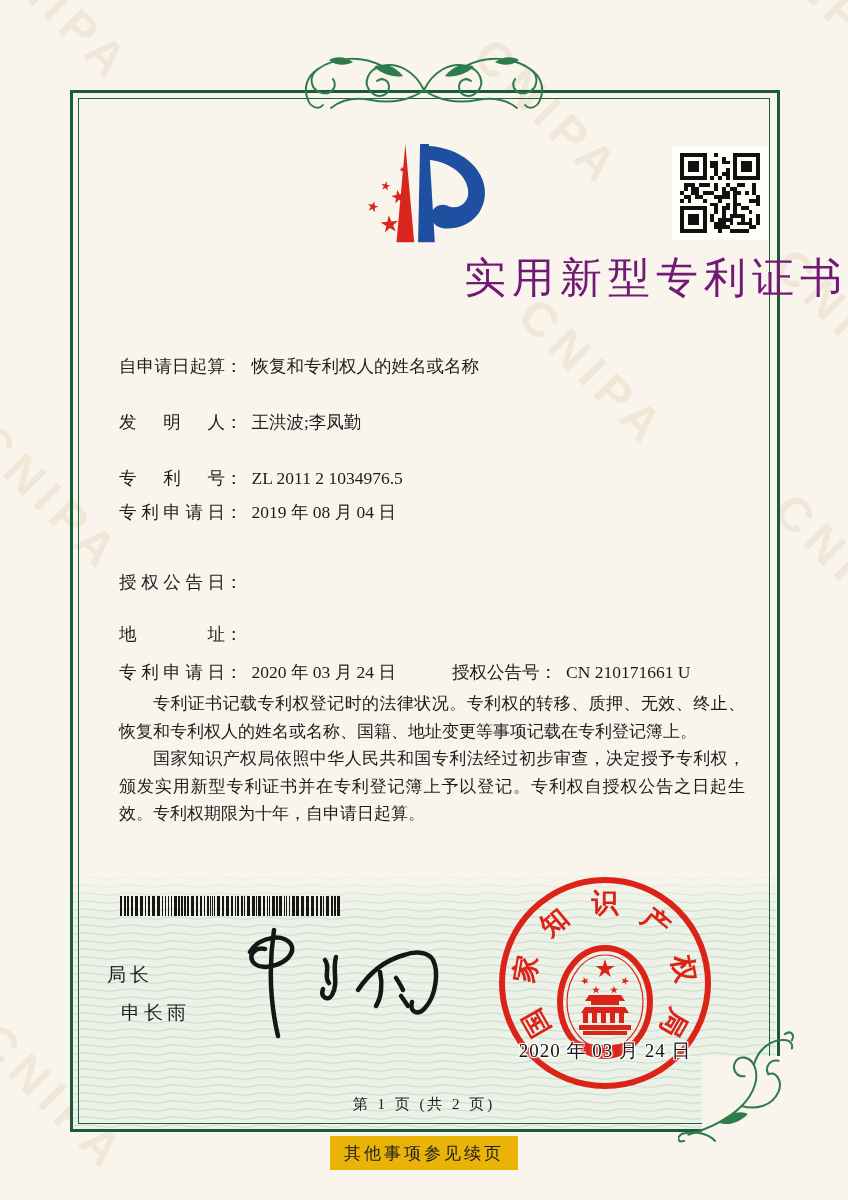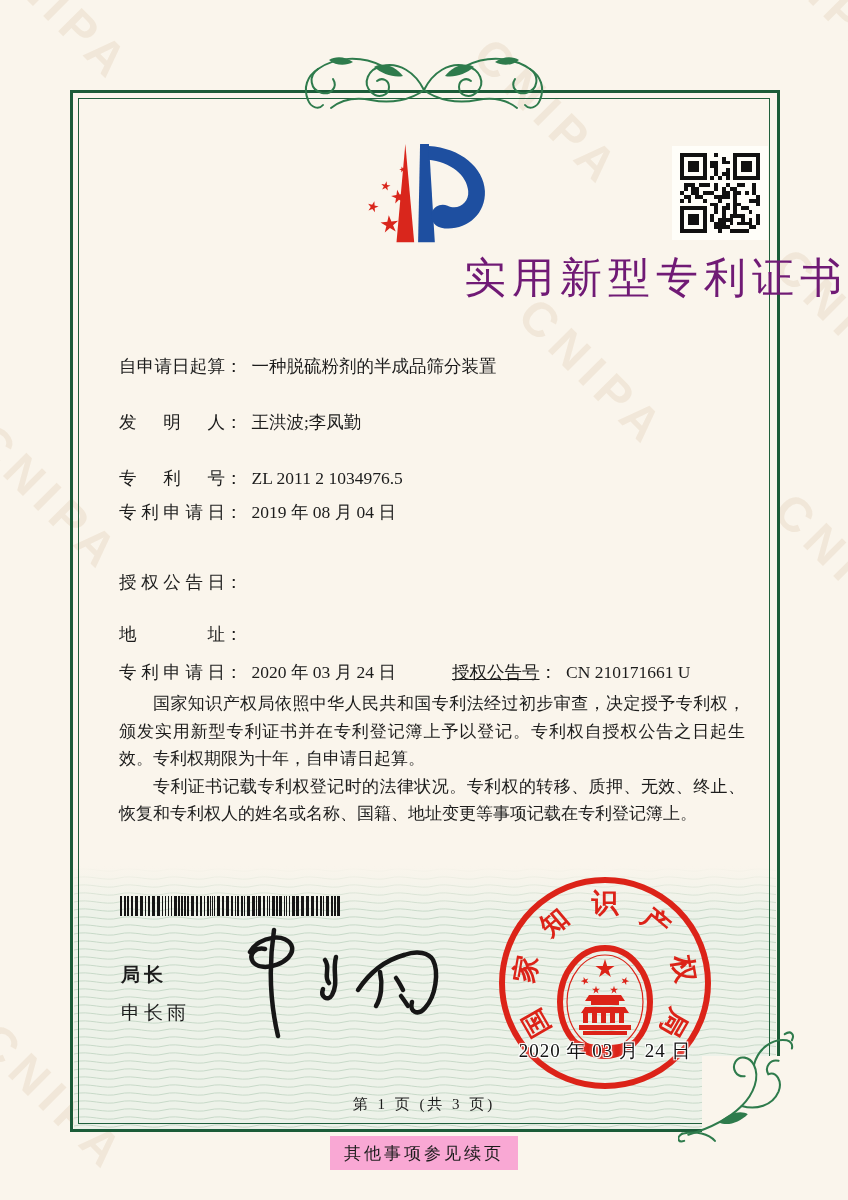--- a/index.html
+++ b/index.html
@@ -27,44 +27,44 @@
   .qrbox{position:absolute;left:672px;top:146px;width:96px;height:94px;background:#fffef9;
          display:flex;align-items:center;justify-content:center;z-index:4;}
   .title{position:absolute;left:0;top:250px;width:100%;text-align:right;font-size:42px;
          font-weight:normal;letter-spacing:6px;color:#701a75;z-index:4;}
   
   .fieldrow{position:absolute;left:119px;font-size:17.5px;z-index:4;display:flex;align-items:baseline;}
   .flabel{display:inline-block;width:106px;text-align:justify;text-align-last:justify;}
   .fvalue{margin-left:9px;white-space:pre;}
   .r0{top:354px}.r1{top:410px}.r2{top:466px}.r3{top:500px}.r4{top:570px}.r5{top:622px}
   .r6{top:660px}.r6b{top:660px;left:452px;}
-  .r6b .flabel{width:auto;text-align:left;text-align-last:auto;text-decoration:underline;}
+  .r6b .flabel{width:auto;text-align:left;text-align-last:auto;}
   
   .bodytext{position:absolute;left:119px;top:690px;width:626px;font-size:17px;line-height:27.5px;
             text-align:justify;z-index:4;}
   .bodytext p{margin:0;text-indent:2em;}
   
   .barcode{position:absolute;left:120px;top:896px;width:222px;height:20px;z-index:4;}
   .barcode i{position:absolute;top:0;height:100%;background:#151515;}
   
-  .sig-title{position:absolute;left:121px;top:962px;font-size:19px;letter-spacing:4px;z-index:4;font-weight:bold;}
+  .sig-title{position:absolute;left:107px;top:962px;font-size:19px;letter-spacing:4px;z-index:4;}
   .sig-name{position:absolute;left:121px;top:1000px;font-size:19px;letter-spacing:4px;z-index:4;}
   .signature{position:absolute;left:222px;top:902px;z-index:4;}
   
   .seal{position:absolute;left:497px;top:875px;width:216px;height:216px;z-index:7;}
   .seal-char{position:absolute;width:30px;height:30px;line-height:30px;text-align:center;
              font-size:27px;font-weight:bold;color:#dc2318;
              font-family:"Liberation Sans","DejaVu Sans",sans-serif;}
   .seal-date{position:absolute;left:0;top:163px;width:100%;text-align:center;font-size:19px;
              color:#141414;letter-spacing:1px;z-index:8;
              text-shadow:-1px -1px 0 #fff,1px -1px 0 #fff,-1px 1px 0 #fff,1px 1px 0 #fff,0 0 4px #fff;}
   
   .pageinfo{position:absolute;left:0;top:1095px;width:100%;text-align:center;font-size:15px;
             letter-spacing:3px;z-index:4;}
-  .note{position:absolute;left:330px;top:1136px;width:188px;height:34px;background:#f9a8d4;
+  .note{position:absolute;left:330px;top:1136px;width:188px;height:34px;background:#eab308;
         display:flex;align-items:center;justify-content:center;font-size:17px;letter-spacing:3px;z-index:4;}
 </style>
 </head>
 <body>
 
 <div class="page">
 
   <div class="wm" style="left:-35px;top:-20px">CNIPA</div>
   <div class="wm" style="left:455px;top:85px">CNIPA</div>
   <div class="wm" style="left:730px;top:-35px">CNIPA</div>
@@ -338,21 +338,21 @@
         <rect x="16" y="20" width="1" height="1" fill="#111"></rect>
         <rect x="17" y="20" width="1" height="1" fill="#111"></rect>
       </svg>
   </div>
 
   <div class="title">实用新型专利证书</div>
 
   <div class="fieldrow r0">
     <span class="flabel">自申请日起算</span>
       <span>：</span>
-      <span class="fvalue">一种脱硫粉剂的半成品筛分装置</span>
+      <span class="fvalue">恢复和专利权人的姓名或名称</span>
   </div>
   <div class="fieldrow r1">
     <span class="flabel">发明人</span>
       <span>：</span>
       <span class="fvalue">王洪波;李凤勤</span>
   </div>
   <div class="fieldrow r2">
     <span class="flabel">专利号</span>
       <span>：</span>
       <span class="fvalue">ZL 2011 2 1034976.5</span>
@@ -375,22 +375,22 @@
       <span>：</span>
       <span class="fvalue">2020 年 03 月 24 日</span>
   </div>
   <div class="fieldrow r6b">
     <span class="flabel">授权公告号</span>
       <span>：</span>
       <span class="fvalue">CN 210171661 U</span>
   </div>
 
   <div class="bodytext">
+    <p>专利证书记载专利权登记时的法律状况。专利权的转移、质押、无效、终止、恢复和专利权人的姓名或名称、国籍、地址变更等事项记载在专利登记簿上。</p>
     <p>国家知识产权局依照中华人民共和国专利法经过初步审查，决定授予专利权，颁发实用新型专利证书并在专利登记簿上予以登记。专利权自授权公告之日起生效。专利权期限为十年，自申请日起算。</p>
-    <p>专利证书记载专利权登记时的法律状况。专利权的转移、质押、无效、终止、恢复和专利权人的姓名或名称、国籍、地址变更等事项记载在专利登记簿上。</p>
   </div>
 
   <div class="barcode" id="barcode">
       <i style="left: 0px; width: 2px;"></i>
       <i style="left: 4px; width: 2px;"></i>
       <i style="left: 7px; width: 2px;"></i>
       <i style="left: 11px; width: 2px;"></i>
       <i style="left: 15px; width: 3px;"></i>
       <i style="left: 20px; width: 3px;"></i>
       <i style="left: 25px; width: 1px;"></i>
@@ -488,21 +488,21 @@
           <rect x="55" y="68" width="5" height="10"></rect>
         <rect x="64" y="68" width="5" height="10"></rect>
         <rect x="24" y="80" width="52" height="5"></rect>
         <rect x="28" y="86" width="44" height="4"></rect>
         <path d="M20,94 C34,102 66,102 80,94 L76,105 C60,112 40,112 24,105 Z"></path>
       </g>
     </svg>
     <div class="seal-date">2020 年 03 月 24 日</div>
   <div class="seal-char" style="left: 23.718px; top: 133px; transform: rotate(-120deg);">国</div><div class="seal-char" style="left: 14.2154px; top: 79.1081px; transform: rotate(-80deg);">家</div><div class="seal-char" style="left: 41.577px; top: 31.7164px; transform: rotate(-40deg);">知</div><div class="seal-char" style="left: 93px; top: 13px; transform: rotate(0deg);">识</div><div class="seal-char" style="left: 144.423px; top: 31.7164px; transform: rotate(40deg);">产</div><div class="seal-char" style="left: 171.785px; top: 79.1081px; transform: rotate(80deg);">权</div><div class="seal-char" style="left: 162.282px; top: 133px; transform: rotate(120deg);">局</div></div>
 
-  <div class="pageinfo">第 1 页 (共 3 页)</div>
+  <div class="pageinfo">第 1 页 (共 2 页)</div>
   <div class="corner-patch"></div>
   <svg class="corner-orn" width="118" height="118" viewBox="0 0 115 115">
     <g stroke="#2e7b4c" stroke-width="2" fill="none" stroke-linecap="round">
       <path d="M4,103 C18,100 30,103 36,110"></path>
       <path d="M4,103 C-2,107 0,112 6,110"></path>
       <path d="M10,104 C30,98 48,90 62,76 C74,64 80,48 74,36 C70,28 60,26 56,33 C52,40 57,48 65,47"></path>
       <path d="M62,76 C76,80 92,76 98,62 C102,52 96,42 88,45 C84,38 90,30 98,32"></path>
       <path d="M74,36 C78,20 92,10 106,12 C110,13 112,16 111,20"></path>
       <path d="M104,6 C110,2 114,6 111,12"></path>
       <path d="M40,92 C50,82 62,80 68,84 C60,92 48,96 40,92 Z" fill="#2e7b4c" stroke="none"></path>

